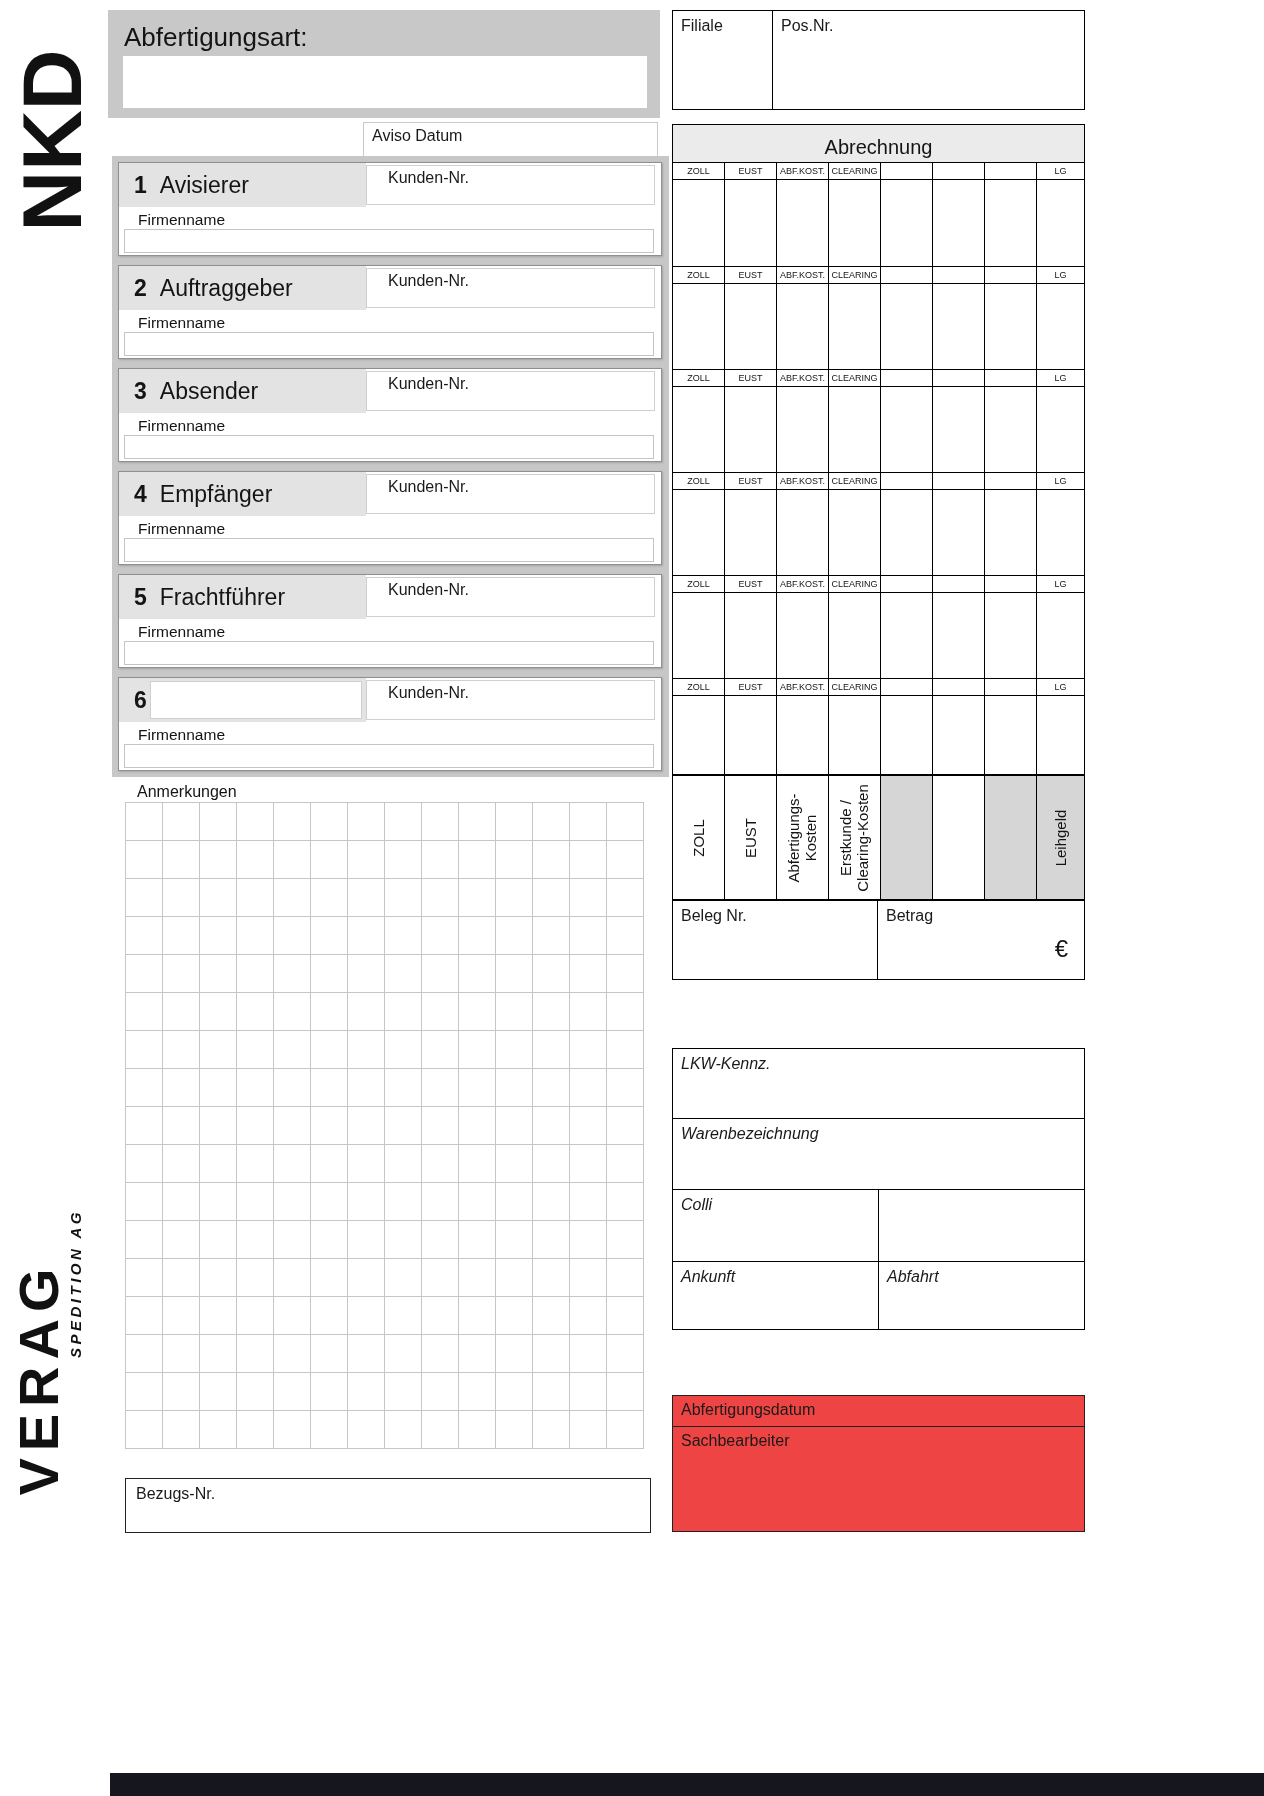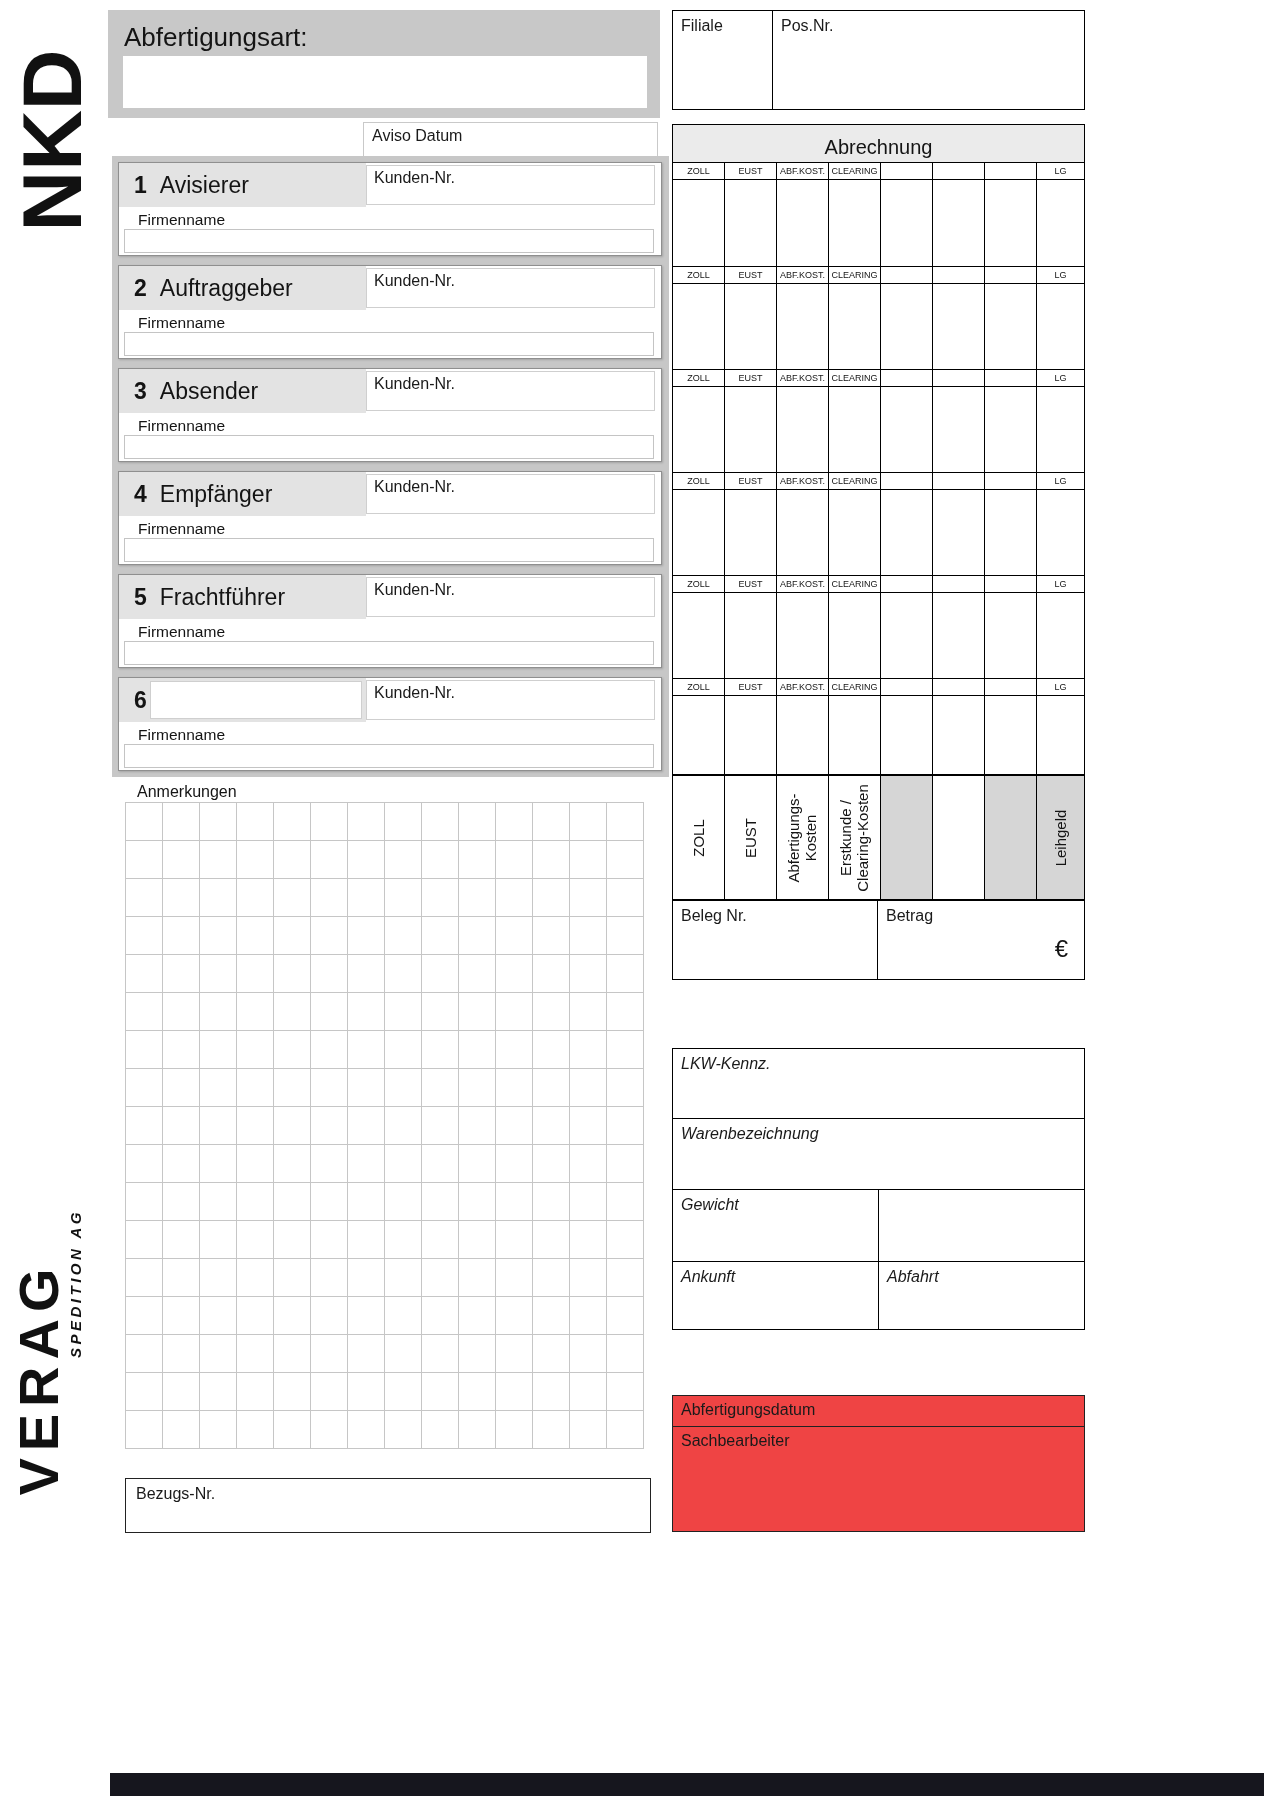--- a/index.html
+++ b/index.html
@@ -34,21 +34,21 @@
   
   .abrechnung-bar{position:absolute;left:672px;top:124px;width:413px;height:46px;background:#ebebeb;border:1px solid #000;display:flex;align-items:center;justify-content:center;font-size:20px;}
 
   
   .backdrop{position:absolute;left:112px;top:156px;width:557px;height:621px;background:#c7c7c7;}
   .party{position:absolute;left:118px;width:544px;height:94px;background:#fff;border:1px solid #8f8f8f;box-shadow:1px 1px 2px rgba(0,0,0,0.18);}
   .pstrip{position:absolute;left:0;top:0;width:247px;height:44px;background:#e3e3e3;display:flex;align-items:center;}
   .pnum{font-weight:700;font-size:23px;margin-left:15px;}
   .pname{font-size:23px;margin-left:13px;white-space:nowrap;}
   .nameinput{position:absolute;left:31px;top:3px;width:212px;height:38px;background:#fff;border:1px solid #cfcfcf;}
-  .kunden{position:absolute;left:247px;top:2px;width:289px;height:40px;background:#fff;border:1px solid #cfcfcf;padding:3px 7px;}
+  .kunden{position:absolute;left:247px;top:2px;width:289px;height:40px;background:#fff;border:1px solid #cfcfcf;padding:3px 21px;}
   .firmenlabel{position:absolute;left:19px;top:48px;font-size:15.5px;}
   .firmeninput{position:absolute;left:5px;right:7px;top:66px;height:24px;background:#fff;border:1px solid #c4c4c4;}
 
   
   .cols8{display:grid;grid-template-columns:52px 52px 52px 52px 52px 52px 52px 1fr;}
   .atable{position:absolute;left:672px;top:162px;width:413px;height:613px;border:1.5px solid #000;background:#fff;}
   .arow{position:absolute;left:0;width:100%;display:flex;flex-direction:column;}
   .arow.bt{border-top:1px solid #000;}
   .alabels{height:17px;border-bottom:1px solid #000;}
   .alabels>span{font-size:9px;text-align:center;line-height:16px;overflow:hidden;border-right:1px solid #000;display:block;}
@@ -388,21 +388,21 @@
 
 <div class="cargo">
   <div class="cargo-row r-lkw">
     <span class="flabel">LKW-Kennz.</span>
   </div>
   <div class="cargo-row r-waren">
     <span class="flabel">Warenbezeichnung</span>
   </div>
   <div class="cargo-row cargo-split r-colli">
     <div>
-        <span class="flabel">Gewicht</span>
+        <span class="flabel">Colli</span>
       </div>
   </div>
   <div class="cargo-row cargo-split r-ank">
     <div>
         <span class="flabel">Ankunft</span>
       </div>
     <div>
         <span class="flabel">Abfahrt</span>
       </div>
   </div>

